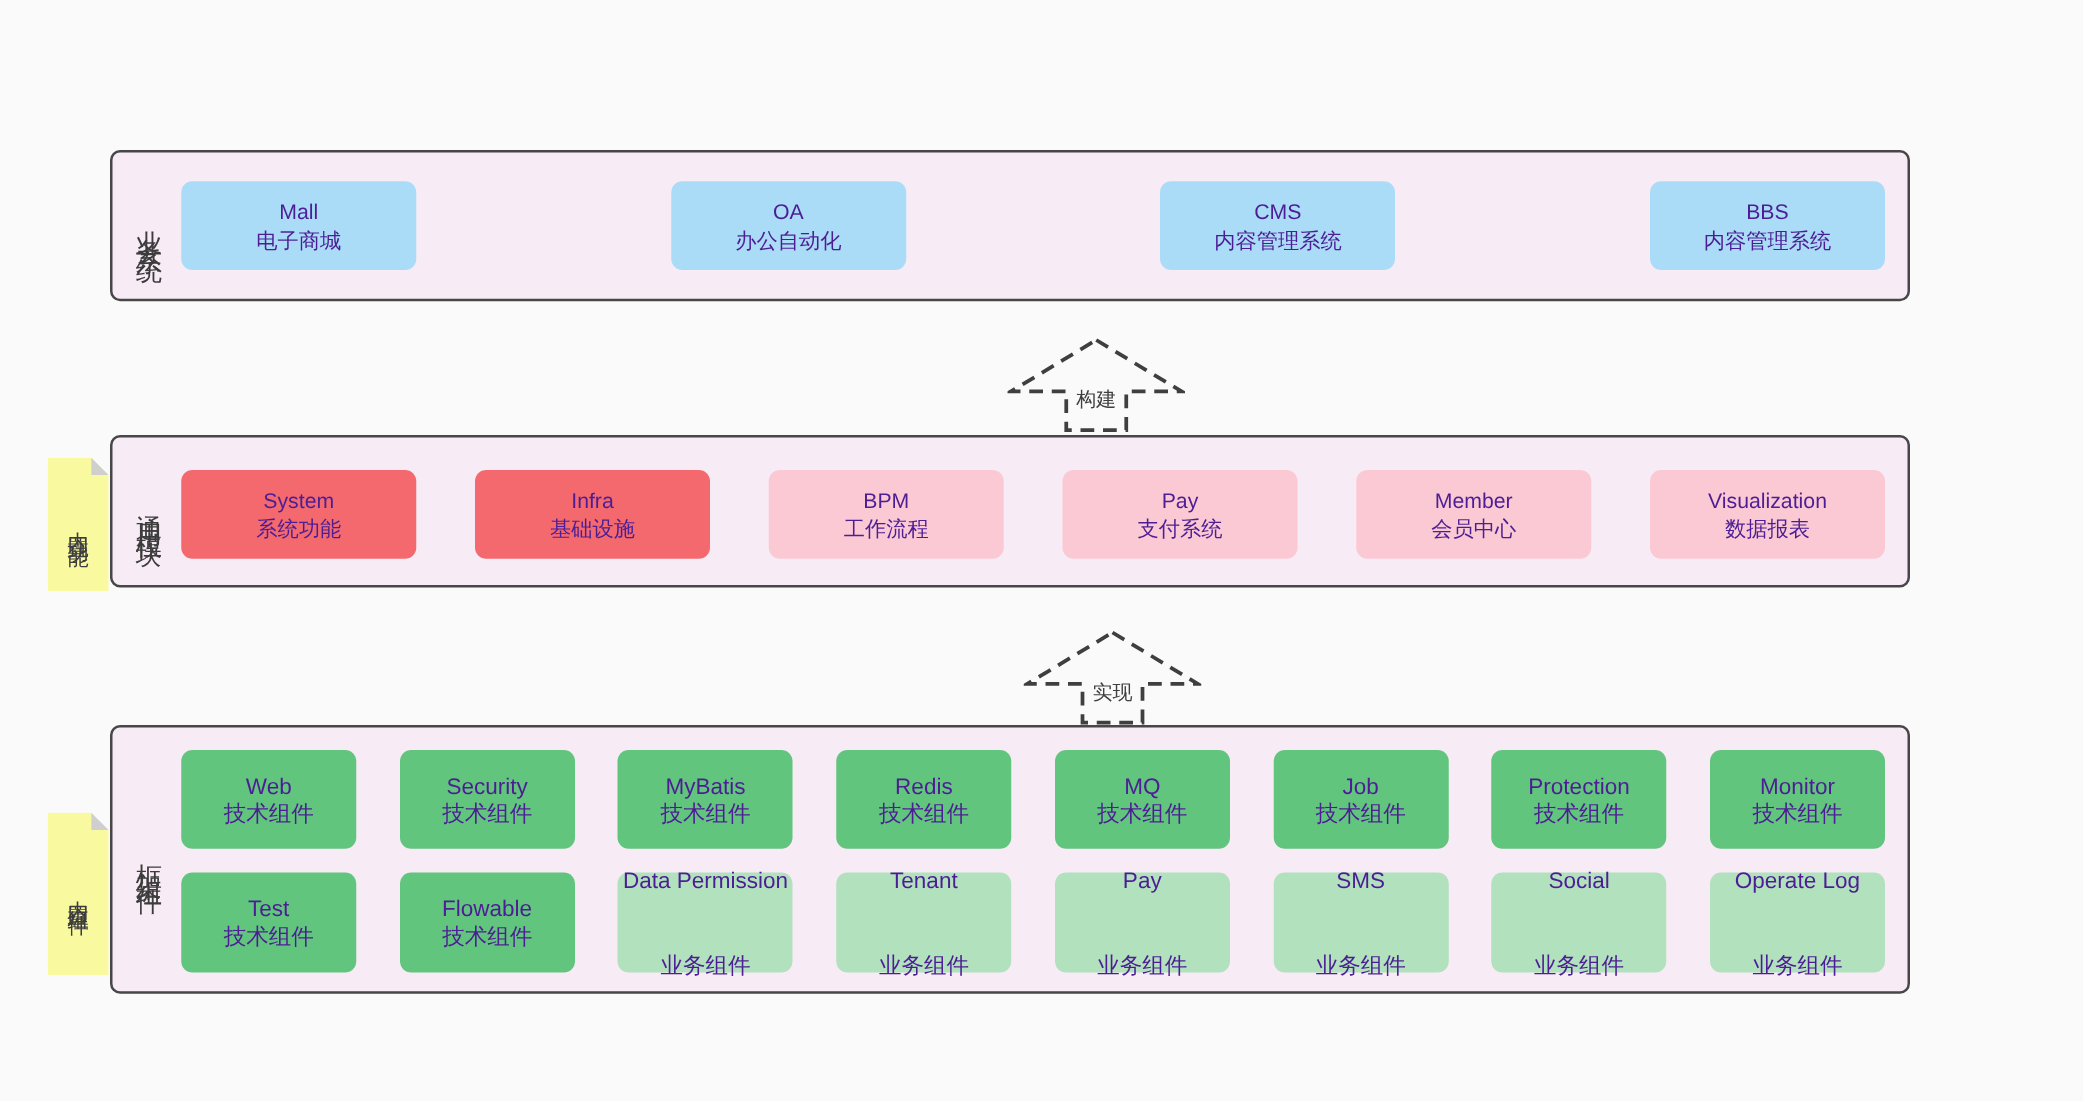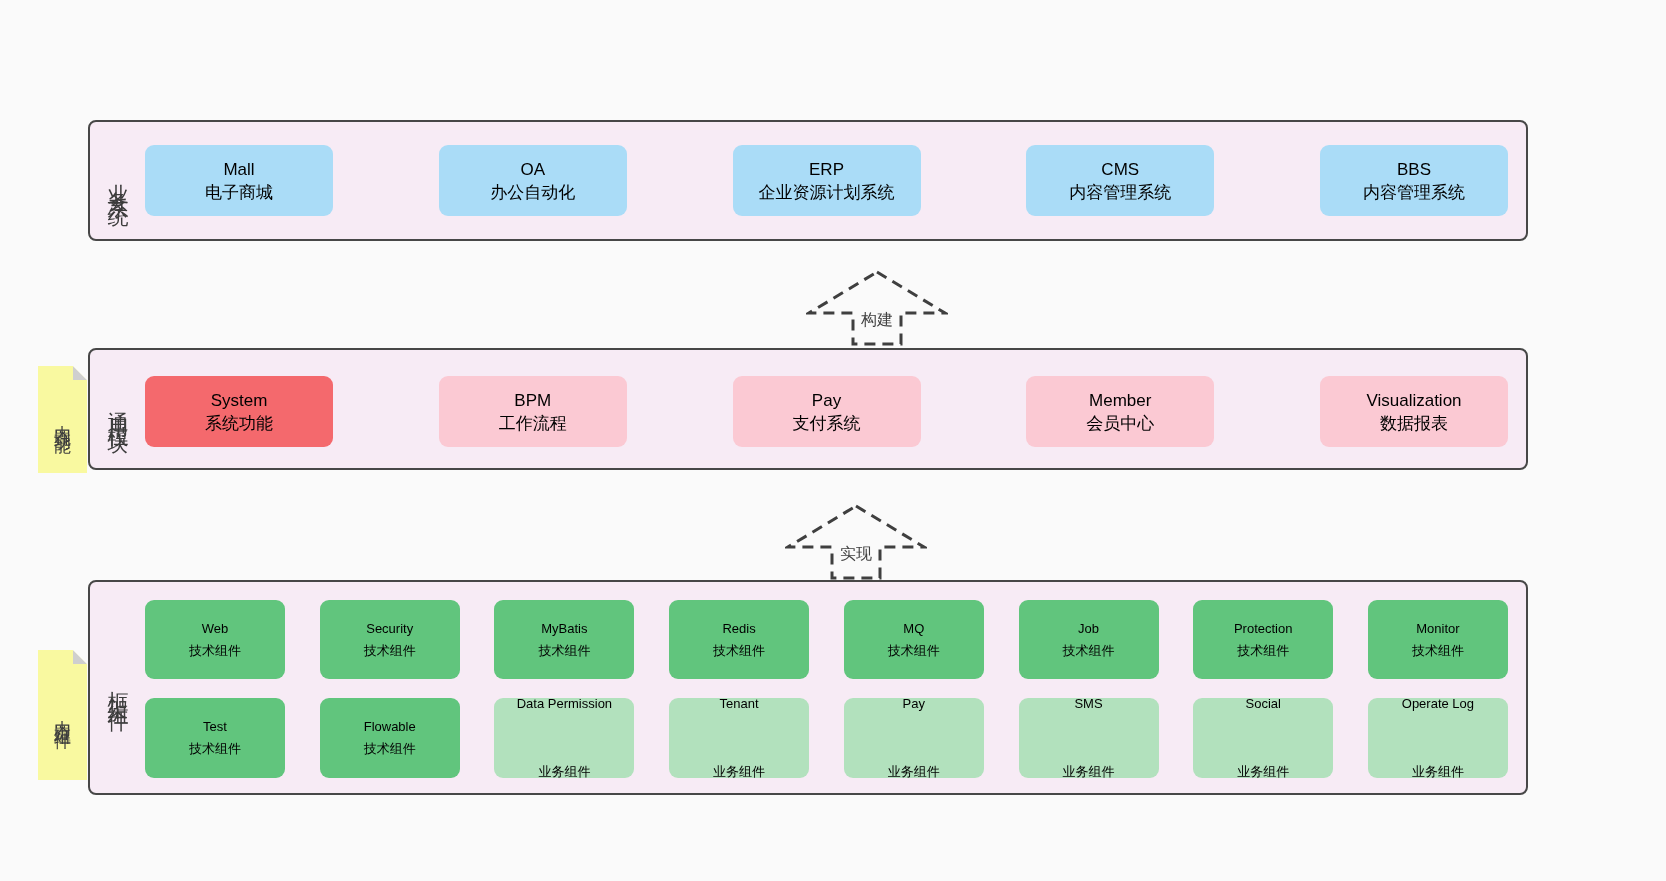--- a/index.html
+++ b/index.html
@@ -18,33 +18,33 @@
               font-size:21px;letter-spacing:7px;color:#3c3c3c;white-space:nowrap;}
 
   
   .boxes{position:absolute;left:55px;right:18px;display:flex;justify-content:space-between;align-items:center;}
   #band-business .boxes{top:23px;bottom:23px;}
   #band-modules  .boxes{top:26px;bottom:21px;gap:16px;}
   .row1{top:18px;height:79px;}
   .row2{top:116px;height:80px;}
 
   .box{display:flex;flex-direction:column;justify-content:center;align-items:center;
-       border-radius:9px;text-align:center;height:100%;line-height:23px;font-size:17px;color:#000000;}
+       border-radius:9px;text-align:center;height:100%;line-height:23px;font-size:17px;color:#4c1d95;}
   .wide{width:188px;}
-  .narrow{width:140px;line-height:22px;font-size:13px;}
+  .narrow{width:140px;line-height:22px;font-size:18px;}
   .blue{background:#aadcf7;}
   .red{background:#f4696d;}
   .pink{background:#fbc9d3;text-align:center;}
   .green{background:#61c57d;}
   .lightgreen{background:#b2e1bd;gap:46px;}
 
   
   .up-arrow{position:absolute;width:142px;height:78px;}
   #arrow-build{left:806px;top:269px;}
-  #arrow-implement{left:785px;top:503px;}
+  #arrow-implement{left:819px;top:503px;}
   .up-arrow svg{position:absolute;left:0;top:0;}
   .arrow-label{position:absolute;left:50%;top:40px;transform:translateX(-50%);
                background:#fafafa;padding:1px 4px;font-size:16px;color:#404040;white-space:nowrap;}
 
   
   .note{position:absolute;left:38px;width:49px;background:#f9f9a0;z-index:2;
         clip-path:polygon(0 0,calc(100% - 14px) 0,100% 14px,100% 100%,0 100%);}
   .note .fold{position:absolute;right:0;top:0;width:0;height:0;
         border-left:14px solid #cfcfcf;border-top:14px solid #fafafa;}
   .note-text{position:absolute;left:50%;top:50%;transform:translate(-50%,-50%);
@@ -63,24 +63,20 @@
     <div class="boxes">
         <div class="box blue wide">
           <div>Mall</div>
           <div>电子商城</div>
         </div>
         <div class="box blue wide">
           <div>OA</div>
           <div>办公自动化</div>
         </div>
         <div class="box blue wide">
-          <div>ERP</div>
-          <div>企业资源计划系统</div>
-        </div>
-        <div class="box blue wide">
           <div>CMS</div>
           <div>内容管理系统</div>
         </div>
         <div class="box blue wide">
           <div>BBS</div>
           <div>内容管理系统</div>
         </div>
       </div>
   </div>
 
@@ -95,20 +91,24 @@
     <div class="fold"></div>
     <div class="note-text">内置功能</div>
   </div>
   <div class="band" id="band-modules">
     <div class="band-label">通用模块</div>
     <div class="boxes">
         <div class="box red wide">
           <div>System</div>
           <div>系统功能</div>
         </div>
+        <div class="box red wide">
+          <div>Infra</div>
+          <div>基础设施</div>
+        </div>
         <div class="box pink wide">
           <div>BPM</div>
           <div>工作流程</div>
         </div>
         <div class="box pink wide">
           <div>Pay</div>
           <div>支付系统</div>
         </div>
         <div class="box pink wide">
           <div>Member</div>

